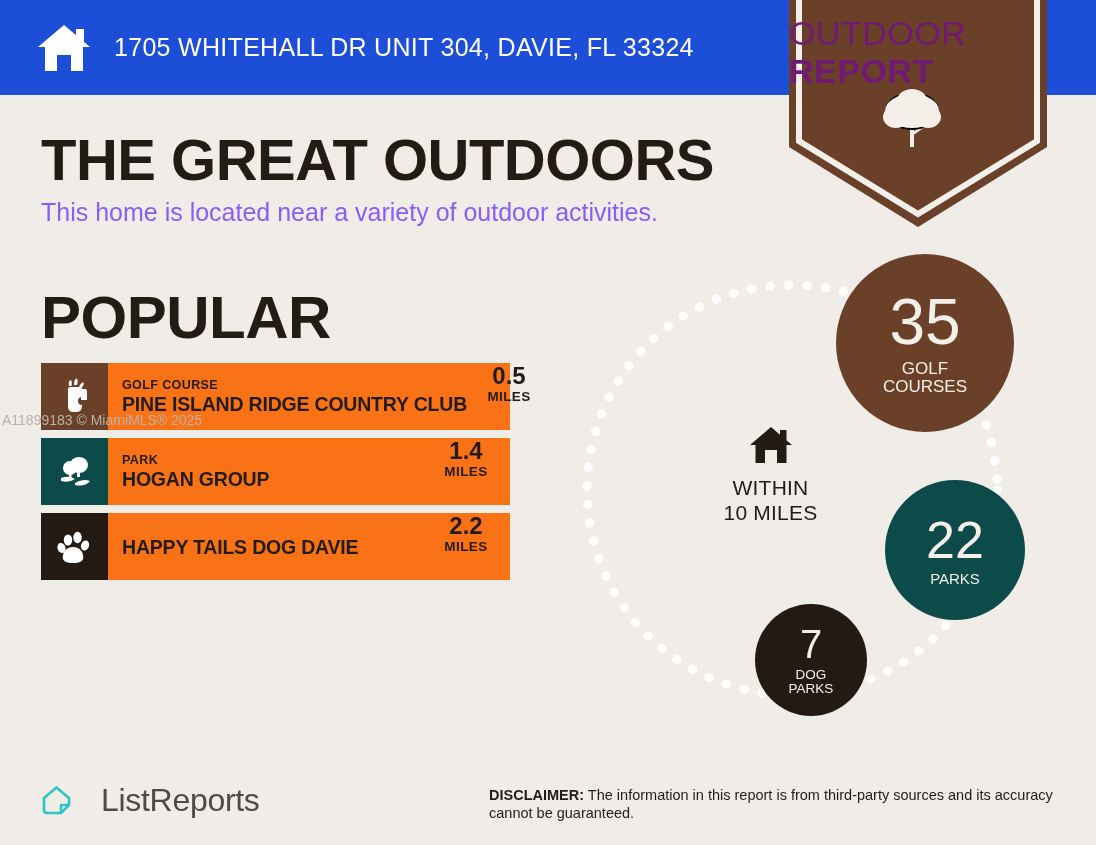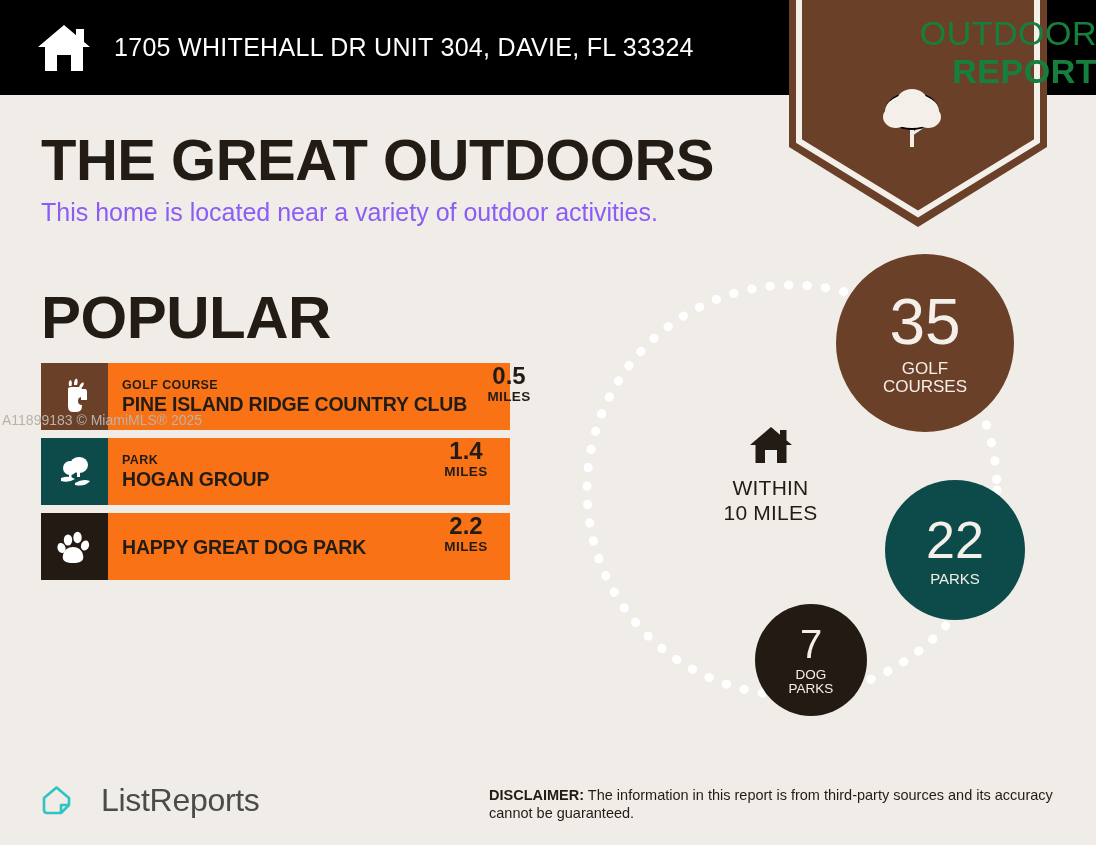--- a/index.html
+++ b/index.html
@@ -7,36 +7,36 @@
   body {
     font-family:"Liberation Sans", sans-serif;
     background:#f0ece7;
     position:relative;
     overflow:hidden;
   }
 
   
   #header {
     position:absolute; left:0; top:0; width:1096px; height:95px;
-    background:#000000;
+    background:#1d4ed8;
     display:flex; align-items:center;
   }
   #header-home-icon { margin-left:36px; width:56px; height:50px; display:block; }
   #header-address {
     margin-left:22px; color:#ffffff;
     font-size:25px; font-weight:400; letter-spacing:.3px;
     font-family:"Liberation Sans", sans-serif;
   }
 
   
   #badge { position:absolute; left:789px; top:-38px; width:258px; height:265px; }
   #badge svg { display:block; }
   #badge-text {
     position:absolute; left:0; top:52px; width:308px;
-    text-align:right; color:#15803d; pointer-events:none;
+    text-align:left; color:#701a75; pointer-events:none;
   }
   .badge-line1 { font-size:34px; letter-spacing:.5px; line-height:38px; font-weight:400; }
   .badge-line2 { font-size:34px; letter-spacing:.5px; line-height:38px; font-weight:700; }
 
   
   #title {
     position:absolute; left:41px; top:128px;
     font-size:58px; font-weight:700; color:#231c15;
     letter-spacing:-.5px; line-height:64px;
   }
@@ -219,21 +219,21 @@
     <div class="card-icon" style="background:#231a14">
       <svg width="40" height="40" viewBox="0 0 40 40">
         <ellipse cx="13" cy="13" rx="4.2" ry="5.6" fill="#ffffff"></ellipse>
         <ellipse cx="22.5" cy="10.5" rx="4.2" ry="5.8" fill="#ffffff"></ellipse>
         <ellipse cx="6.5" cy="21" rx="4" ry="5.2" fill="#ffffff" transform="rotate(-18 6.5 21)"></ellipse>
         <ellipse cx="30" cy="18.5" rx="4" ry="5.2" fill="#ffffff" transform="rotate(18 30 18.5)"></ellipse>
         <path fill="#ffffff" d="M18 20 q8 0 10 8 q2 8 -10 8 q-12 0 -10 -8 q2 -8 10 -8z"></path>
       </svg>
     </div>
     <div class="card-body">
-      <div class="card-name">HAPPY GREAT DOG PARK</div>
+      <div class="card-name">HAPPY TAILS DOG DAVIE</div>
     </div>
     <div class="card-dist">
       <div class="card-dist-num">2.2</div>
       <div class="card-dist-unit">MILES</div>
     </div>
   </div>
 
 </div>
 
 <div id="watermark">A11899183 © MiamiMLS® 2025</div>

